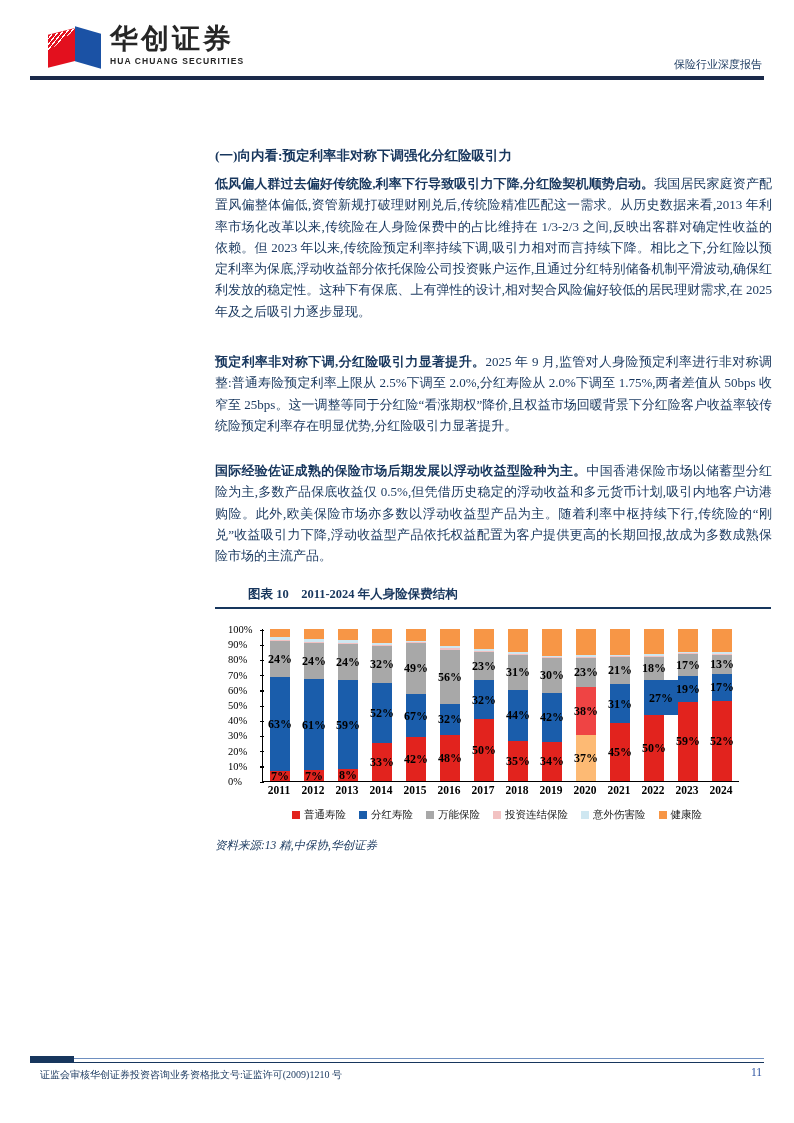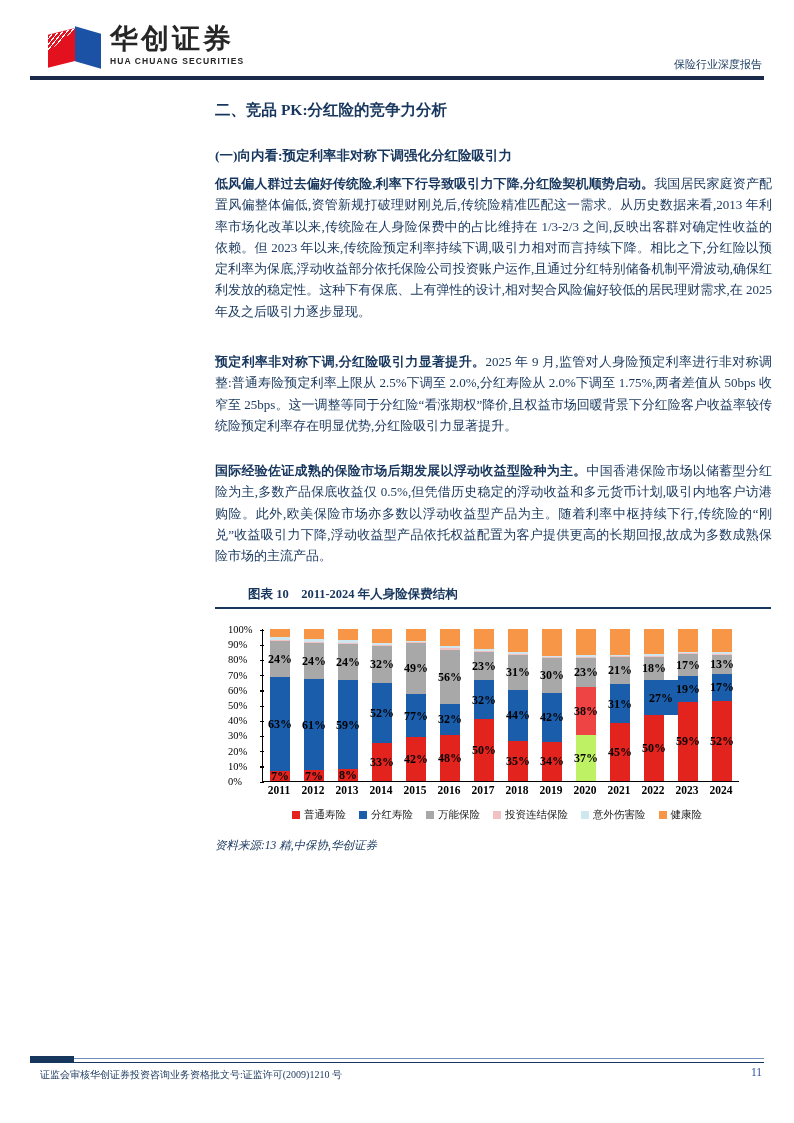--- a/index.html
+++ b/index.html
@@ -66,21 +66,20 @@
     <div class="red"></div>
     <div class="blue"></div>
   </div>
   <div class="logo-text">
     <div class="logo-title">华创证券</div>
     <div class="logo-sub">HUA CHUANG SECURITIES</div>
   </div>
   <div class="header-right">保险行业深度报告</div>
   <div class="header-rule"></div>
 
-  <div class="h1">二、竞品 PK:分红险的竞争力分析</div>
   <div class="h2">(一)向内看:预定利率非对称下调强化分红险吸引力</div>
 
   <div class="para p1"><span class="lead">低风偏人群过去偏好传统险,利率下行导致吸引力下降,分红险契机顺势启动。</span><span>我国居民家庭资产配置风偏整体偏低,资管新规打破理财刚兑后,传统险精准匹配这一需求。从历史数据来看,2013 年利率市场化改革以来,传统险在人身险保费中的占比维持在 1/3-2/3 之间,反映出客群对确定性收益的依赖。但 2023 年以来,传统险预定利率持续下调,吸引力相对而言持续下降。相比之下,分红险以预定利率为保底,浮动收益部分依托保险公司投资账户运作,且通过分红特别储备机制平滑波动,确保红利发放的稳定性。这种下有保底、上有弹性的设计,相对契合风险偏好较低的居民理财需求,在 2025 年及之后吸引力逐步显现。</span></div>
 
   <div class="para p2"><span class="lead">预定利率非对称下调,分红险吸引力显著提升。</span><span>2025 年 9 月,监管对人身险预定利率进行非对称调整:普通寿险预定利率上限从 2.5%下调至 2.0%,分红寿险从 2.0%下调至 1.75%,两者差值从 50bps 收窄至 25bps。这一调整等同于分红险“看涨期权”降价,且权益市场回暖背景下分红险客户收益率较传统险预定利率存在明显优势,分红险吸引力显著提升。</span></div>
 
   <div class="para p3"><span class="lead">国际经验佐证成熟的保险市场后期发展以浮动收益型险种为主。</span><span>中国香港保险市场以储蓄型分红险为主,多数产品保底收益仅 0.5%,但凭借历史稳定的浮动收益和多元货币计划,吸引内地客户访港购险。此外,欧美保险市场亦多数以浮动收益型产品为主。随着利率中枢持续下行,传统险的“刚兑”收益吸引力下降,浮动收益型产品依托权益配置为客户提供更高的长期回报,故成为多数成熟保险市场的主流产品。</span></div>
 
   <div class="fig-caption">图表 10　2011-2024 年人身险保费结构</div>
   <div class="caption-rule"></div>
@@ -164,21 +163,21 @@
               <div class="seg" style="height: 1.52091%; background: rgb(207, 231, 241);"></div>
               <div class="seg" style="height: 9.12548%; background: rgb(247, 150, 70);"></div>
             </div>
           </div>
           <div class="bar-col">
             <div class="stack">
               <div class="seg" style="height: 28.9655%; background: rgb(226, 35, 30);">
                 <span class="seg-label">42%</span>
               </div>
               <div class="seg" style="height: 28.2759%; background: rgb(26, 93, 171);">
-                <span class="seg-label">77%</span>
+                <span class="seg-label">67%</span>
               </div>
               <div class="seg" style="height: 33.7931%; background: rgb(168, 168, 168); text-align: center;">
                 <span class="seg-label">49%</span>
               </div>
               <div class="seg" style="height: 0.344828%; background: rgb(242, 194, 194);"></div>
               <div class="seg" style="height: 1.03448%; background: rgb(207, 231, 241);"></div>
               <div class="seg" style="height: 7.58621%; background: rgb(247, 150, 70);"></div>
             </div>
           </div>
           <div class="bar-col">
@@ -240,21 +239,21 @@
               <div class="seg" style="height: 22.9008%; background: rgb(168, 168, 168);">
                 <span class="seg-label">30%</span>
               </div>
               <div class="seg" style="height: 0.381679%; background: rgb(242, 194, 194);"></div>
               <div class="seg" style="height: 1.14504%; background: rgb(207, 231, 241);"></div>
               <div class="seg" style="height: 17.5573%; background: rgb(247, 150, 70);"></div>
             </div>
           </div>
           <div class="bar-col">
             <div class="stack">
-              <div class="seg" style="height: 30.5785%; background: #bef264;">
+              <div class="seg" style="height: 30.5785%; background: #fdba74;">
                 <span class="seg-label">37%</span>
               </div>
               <div class="seg" style="height: 31.405%; background: #ef4444;">
                 <span class="seg-label">38%</span>
               </div>
               <div class="seg" style="height: 19.0083%; background: rgb(168, 168, 168);">
                 <span class="seg-label">23%</span>
               </div>
               <div class="seg" style="height: 0.413223%; background: rgb(242, 194, 194);"></div>
               <div class="seg" style="height: 1.23967%; background: rgb(207, 231, 241);"></div>

